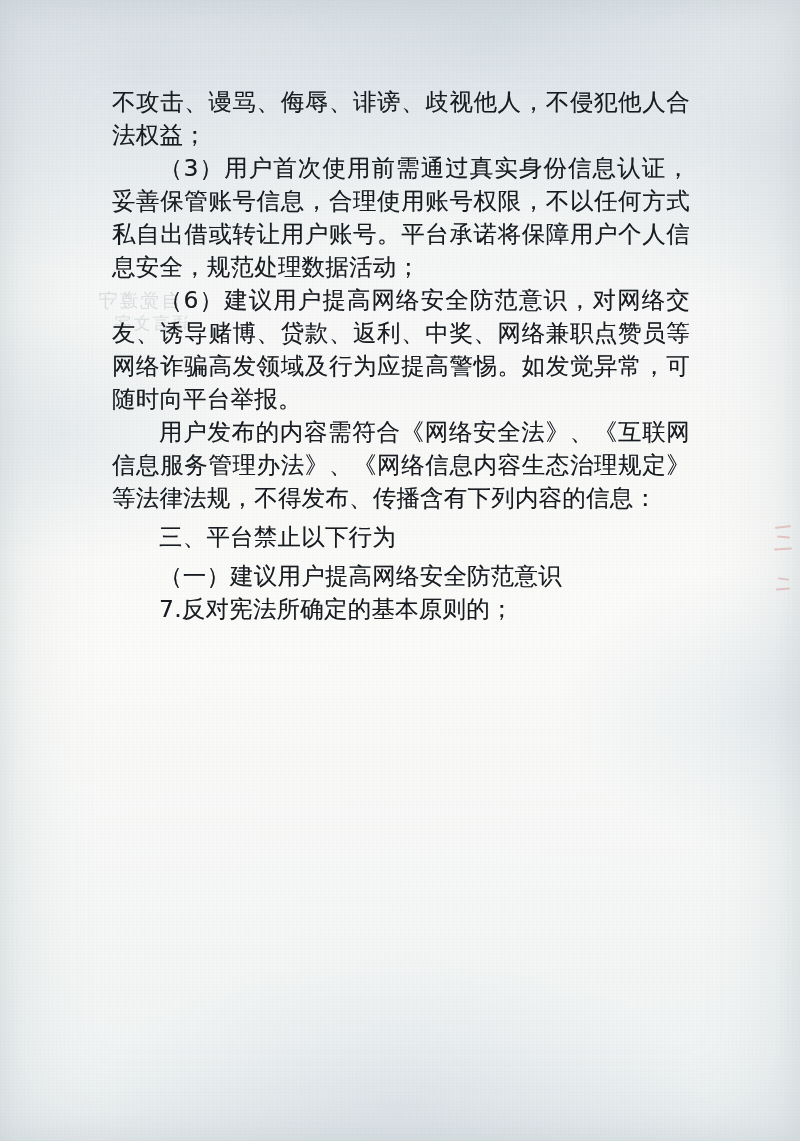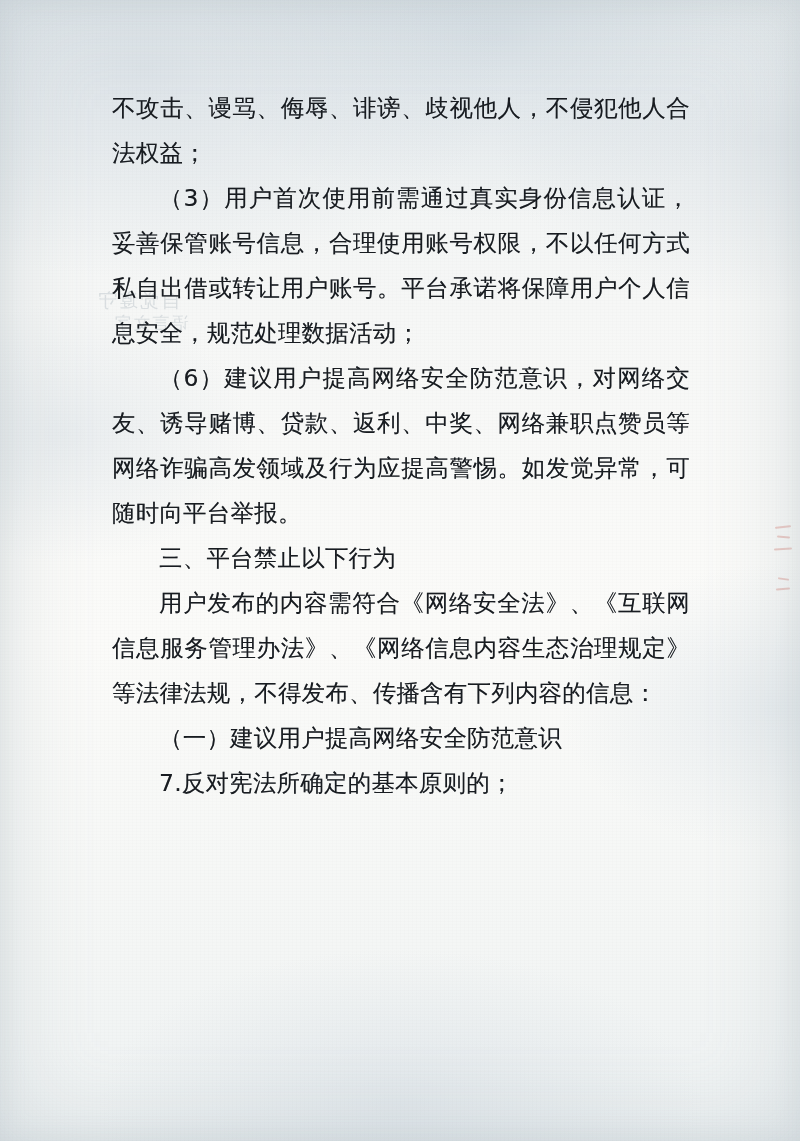--- a/index.html
+++ b/index.html
@@ -78,21 +78,21 @@
 
   #content {
     position: absolute;
     left: 112px;
     top: 86px;
     width: 578px;
   }
   p.para {
     margin: 0 0 0 0;
     font-size: 23.5px;
-    line-height: 45px;
+    line-height: 33px;
     text-align: justify;
     text-justify: inter-ideograph;
     letter-spacing: 0.2px;
     font-weight: 400;
     color: #181c21;
     text-shadow: 0 0 0.6px rgba(30,36,42,0.45);
   }
   p.indent {
     text-indent: 2em;
   }
@@ -115,21 +115,21 @@
     <span class="s-line s2"></span>
     <span class="s-line s3"></span>
     <span class="s-line s4"></span>
     <span class="s-line s5"></span>
   </div>
 
   <div id="content">
     <p class="para">不攻击、谩骂、侮辱、诽谤、歧视他人，不侵犯他人合法权益；</p>
     <p class="para indent">（3）用户首次使用前需通过真实身份信息认证，妥善保管账号信息，合理使用账号权限，不以任何方式私自出借或转让用户账号。平台承诺将保障用户个人信息安全，规范处理数据活动；</p>
     <p class="para indent">（6）建议用户提高网络安全防范意识，对网络交友、诱导赌博、贷款、返利、中奖、网络兼职点赞员等网络诈骗高发领域及行为应提高警惕。如发觉异常，可随时向平台举报。</p>
+    <p class="para indent">用户发布的内容需符合《网络安全法》、《互联网信息服务管理办法》、《网络信息内容生态治理规定》等法律法规，不得发布、传播含有下列内容的信息：</p>
     <p class="para heading">三、平台禁止以下行为</p>
-    <p class="para indent">用户发布的内容需符合《网络安全法》、《互联网信息服务管理办法》、《网络信息内容生态治理规定》等法律法规，不得发布、传播含有下列内容的信息：</p>
     <p class="para indent">（一）建议用户提高网络安全防范意识</p>
     <p class="para indent">7.反对宪法所确定的基本原则的；</p>
   </div>
 
   <div id="grain"></div>
   <div id="vignette"></div>
 </div>
 
 </body></html>

